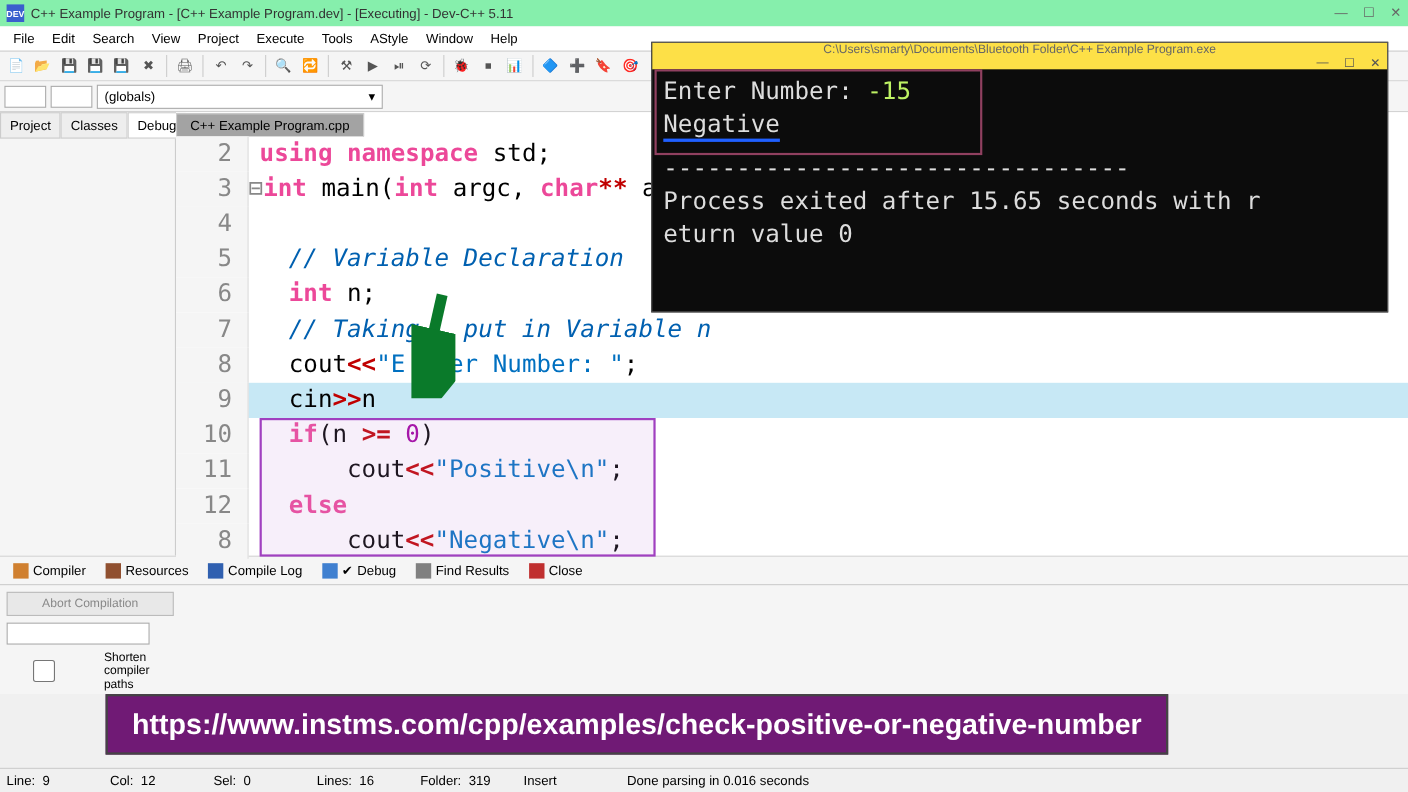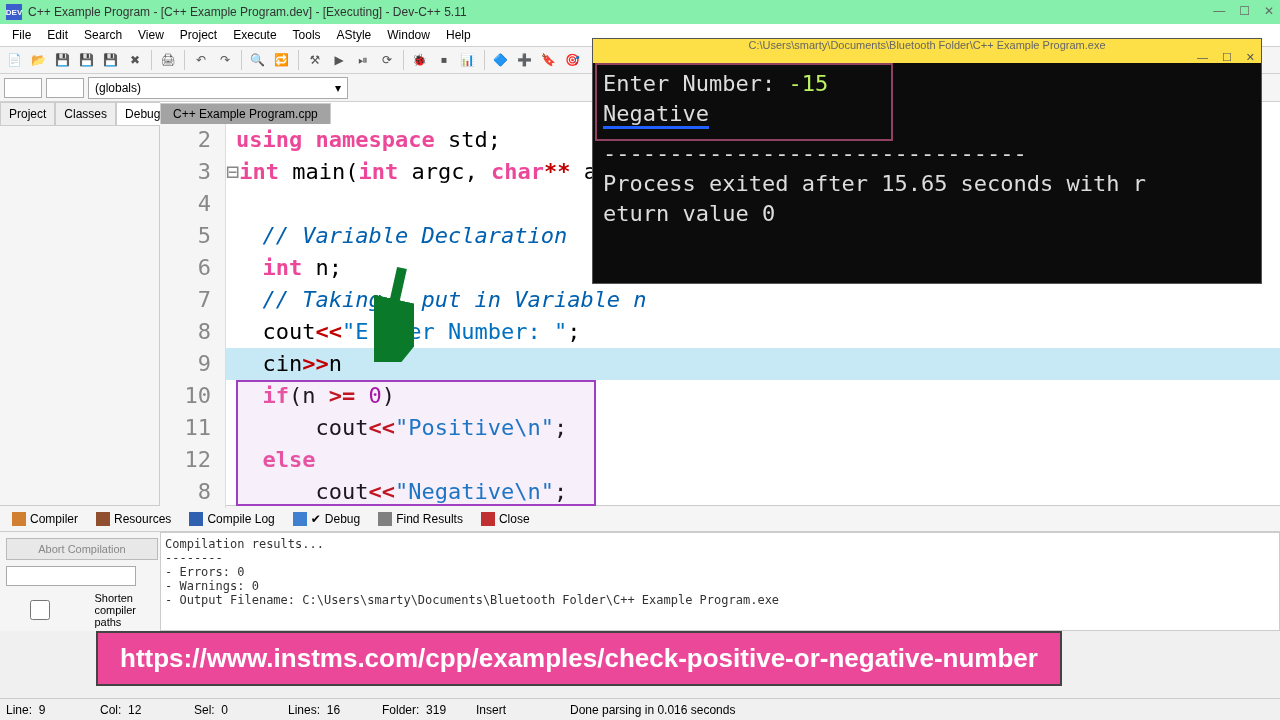--- a/index.html
+++ b/index.html
@@ -65,21 +65,21 @@
 .bottom-tabs .bt { display: flex; align-items: center; gap: 4px; padding: 2px 6px; cursor: pointer; }
 .bottom-tabs .bicon { width: 14px; height: 14px; display: inline-block; }
 .bottom-panel { height: 100px; background: #f5f5f5; display: flex; border-top: 1px solid #ccc; }
 .bp-left { width: 160px; padding: 6px; font-size: 11px; }
 .bp-left button { width: 152px; height: 22px; margin-bottom: 6px; font-size: 11px; background: #e8e8e8; border: 1px solid #bbb; color: #888; }
 .bp-left input { width: 130px; height: 20px; border: 1px solid #aaa; }
 .bp-left label { display: flex; align-items: center; gap: 20px; margin-top: 6px; }
 .bp-right { flex: 1; background: #fff; border: 1px solid #ccc; font-family: Consolas, monospace; font-size: 12px; padding: 4px; color: #333; white-space: pre; overflow: hidden; }
 
 
-.url-banner { position: absolute; left: 96px; bottom: 34px; background: #ec4899; color: #fff; font-size: 26px; font-weight: bold; padding: 10px 22px; border: 2px solid #444; z-index: 20; }
+.url-banner { position: absolute; left: 96px; bottom: 34px; background: #701a75; color: #fff; font-size: 26px; font-weight: bold; padding: 10px 22px; border: 2px solid #444; z-index: 20; }
 
 
 .statusbar { position: absolute; bottom: 0; left: 0; right: 0; height: 22px; background: #f0f0f0; border-top: 1px solid #ccc; display: flex; align-items: center; font-size: 12px; padding: 0 6px; gap: 24px; }
 .statusbar .cell { min-width: 70px; }
 </style>
 </head>
 <body>
 
 <div class="titlebar">
   <span class="icon-app">DEV</span>
@@ -245,25 +245,20 @@
 
 <div class="bottom-panel">
   <div class="bp-left">
     <button disabled="">Abort Compilation</button>
     <input style="">
     <label>
         <input type="checkbox" style="">
         <span>Shorten compiler paths</span>
       </label>
   </div>
-  <div class="bp-right">Compilation results...
---------
-- Errors: 0
-- Warnings: 0
-- Output Filename: C:\Users\smarty\Documents\Bluetooth Folder\C++ Example Program.exe</div>
 </div>
 
 <div class="console">
   <div class="console-title">
     <span class="ci"></span>
     <span>C:\Users\smarty\Documents\Bluetooth Folder\C++ Example Program.exe</span>
     <div class="console-ctl">
       <span>—</span>
       <span>☐</span>
       <span>✕</span>

